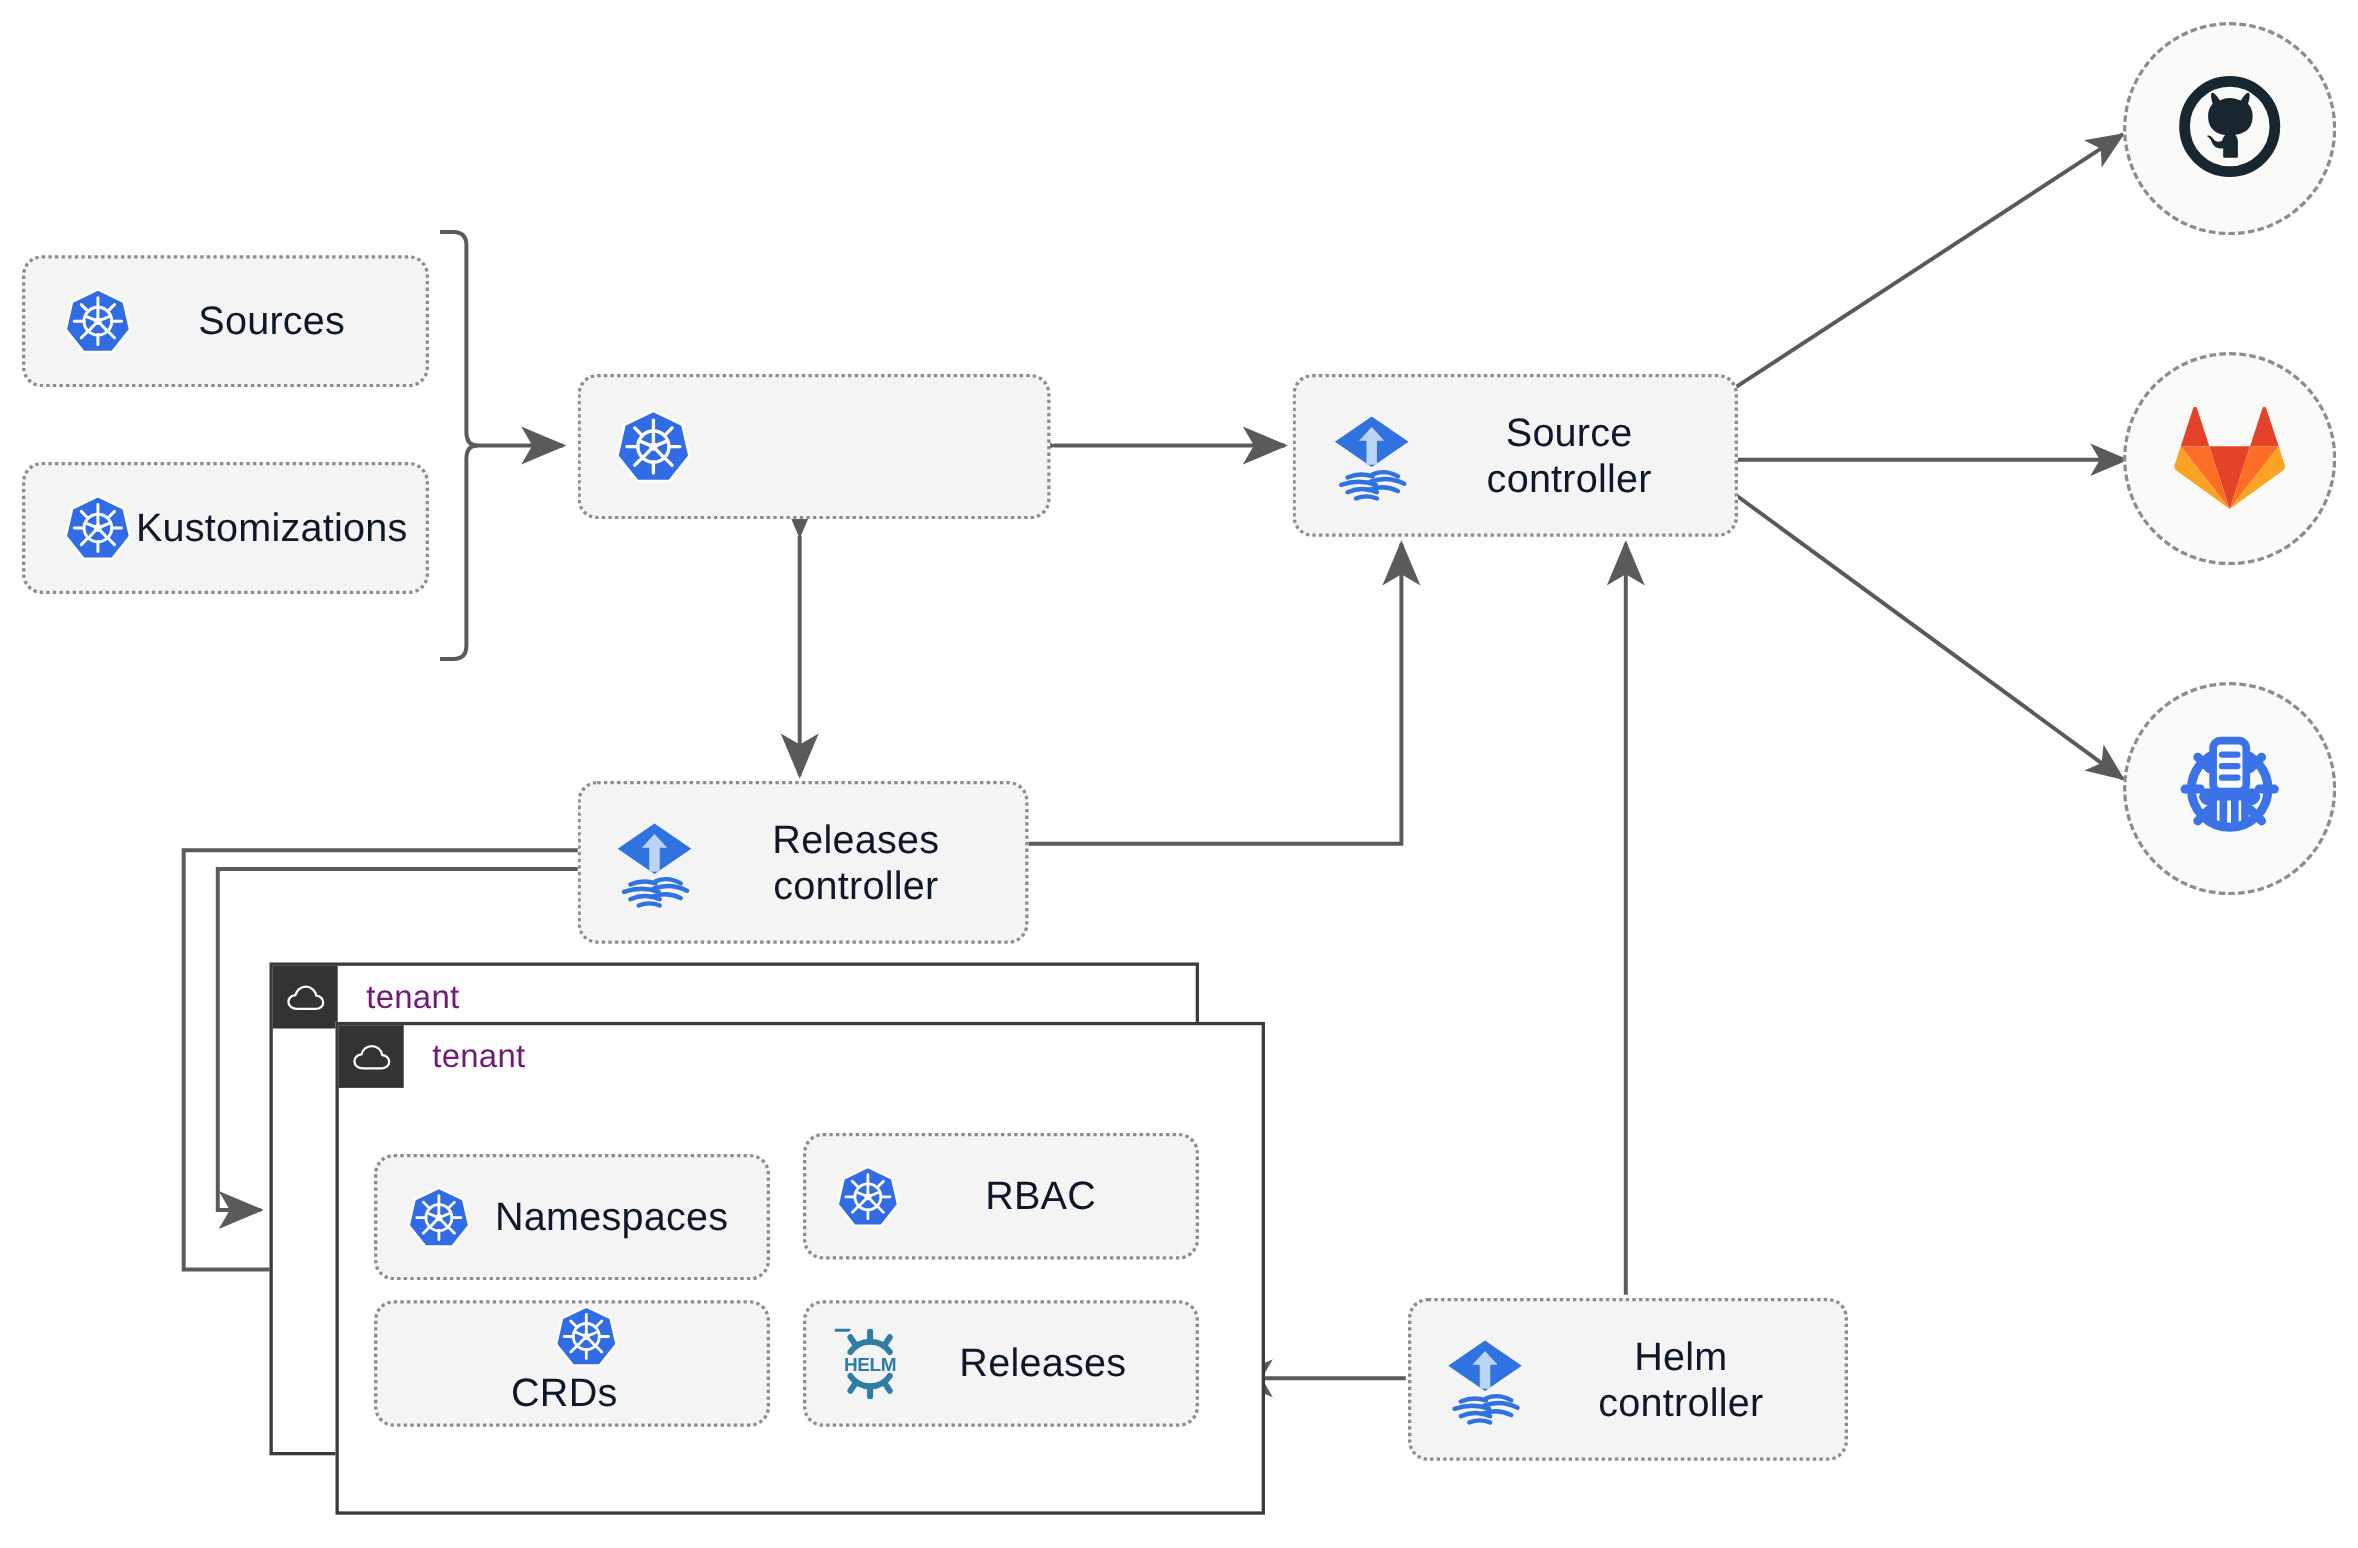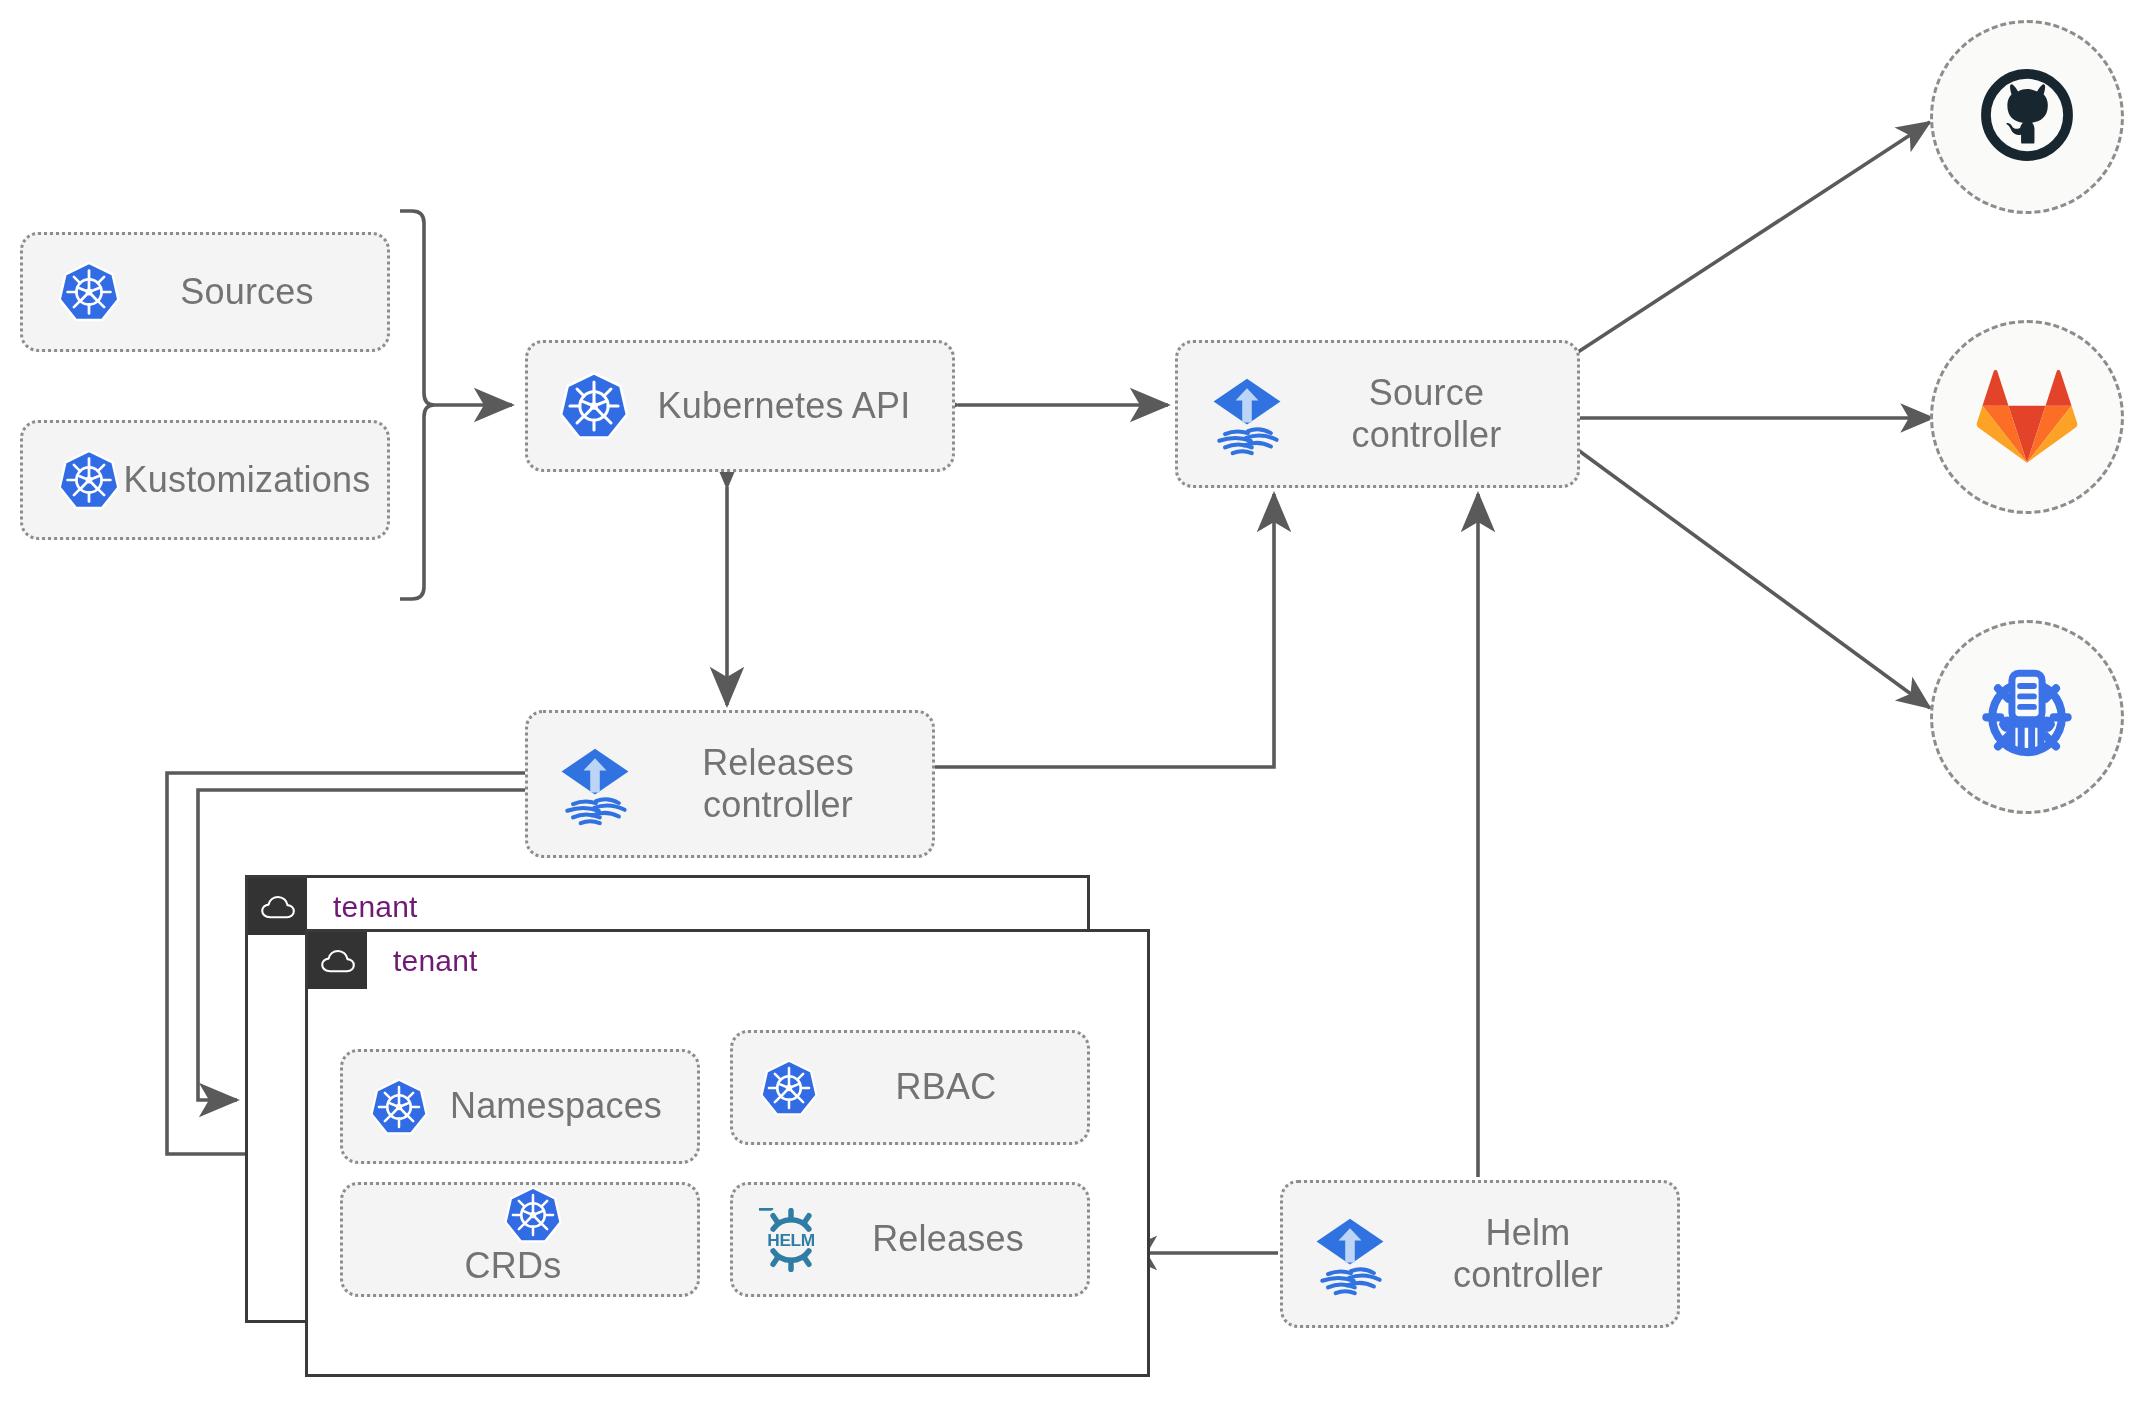--- a/index.html
+++ b/index.html
@@ -12,21 +12,21 @@
     position:absolute;
     background:#f4f4f4;
     border:3px dotted #8c8c8c;
     border-radius:18px;
     display:flex;align-items:center;
     box-sizing:border-box;
     z-index:4;
   }
   .node .ico{flex:0 0 auto;display:flex;align-items:center;justify-content:center;}
   .node .lbl{
-    flex:1 1 auto;text-align:center;color:#737373;
+    flex:1 1 auto;text-align:center;color:#0f172a;
     font-size:36px;line-height:1.18;letter-spacing:.2px;
     padding-right:14px;
   }
   .node.two .lbl{font-size:36px;}
 
   
   .tenant{
     position:absolute;background:#ffffff;border:3px solid #3a3a3a;box-sizing:border-box;
   }
   .tenant .bar{position:absolute;left:0;top:0;height:57px;display:flex;align-items:center;}
@@ -176,21 +176,20 @@
             <line x1="23.1" y1="40.9" x2="16.9" y2="47.1"></line>
           <line x1="32" y1="21.6" x2="32" y2="32"></line>
             <line x1="32" y1="32" x2="43.4" y2="27.4"></line>
           <line x1="32" y1="32" x2="41.1" y2="41.5"></line>
             <line x1="32" y1="32" x2="22.9" y2="41.5"></line>
           <line x1="32" y1="32" x2="20.6" y2="27.4"></line>
         </g>
         <circle cx="32" cy="32" r="3.4" fill="#ffffff"></circle>
       </svg>
     </span>
-    <span class="lbl">Kubernetes API</span>
   </div>
 
   <div class="node two" style="left:1175px;top:340px;width:405px;height:148px;">
     <span class="ico" style="margin-left:26px;">
       <svg width="86" height="86" viewBox="0 0 90 90" aria-hidden="true">
         <polygon points="45,8 80,32 45,56 10,32" fill="#3073e0"></polygon>
         <path d="M45,18 L57,31 L50,31 L50,54 L40,54 L40,31 L33,31 Z" fill="#bcd4f5"></path>
         <g fill="#3073e0">
           <path d="M45,48 L80,72 L45,96 L10,72 Z" opacity="0"></path>
         </g>

